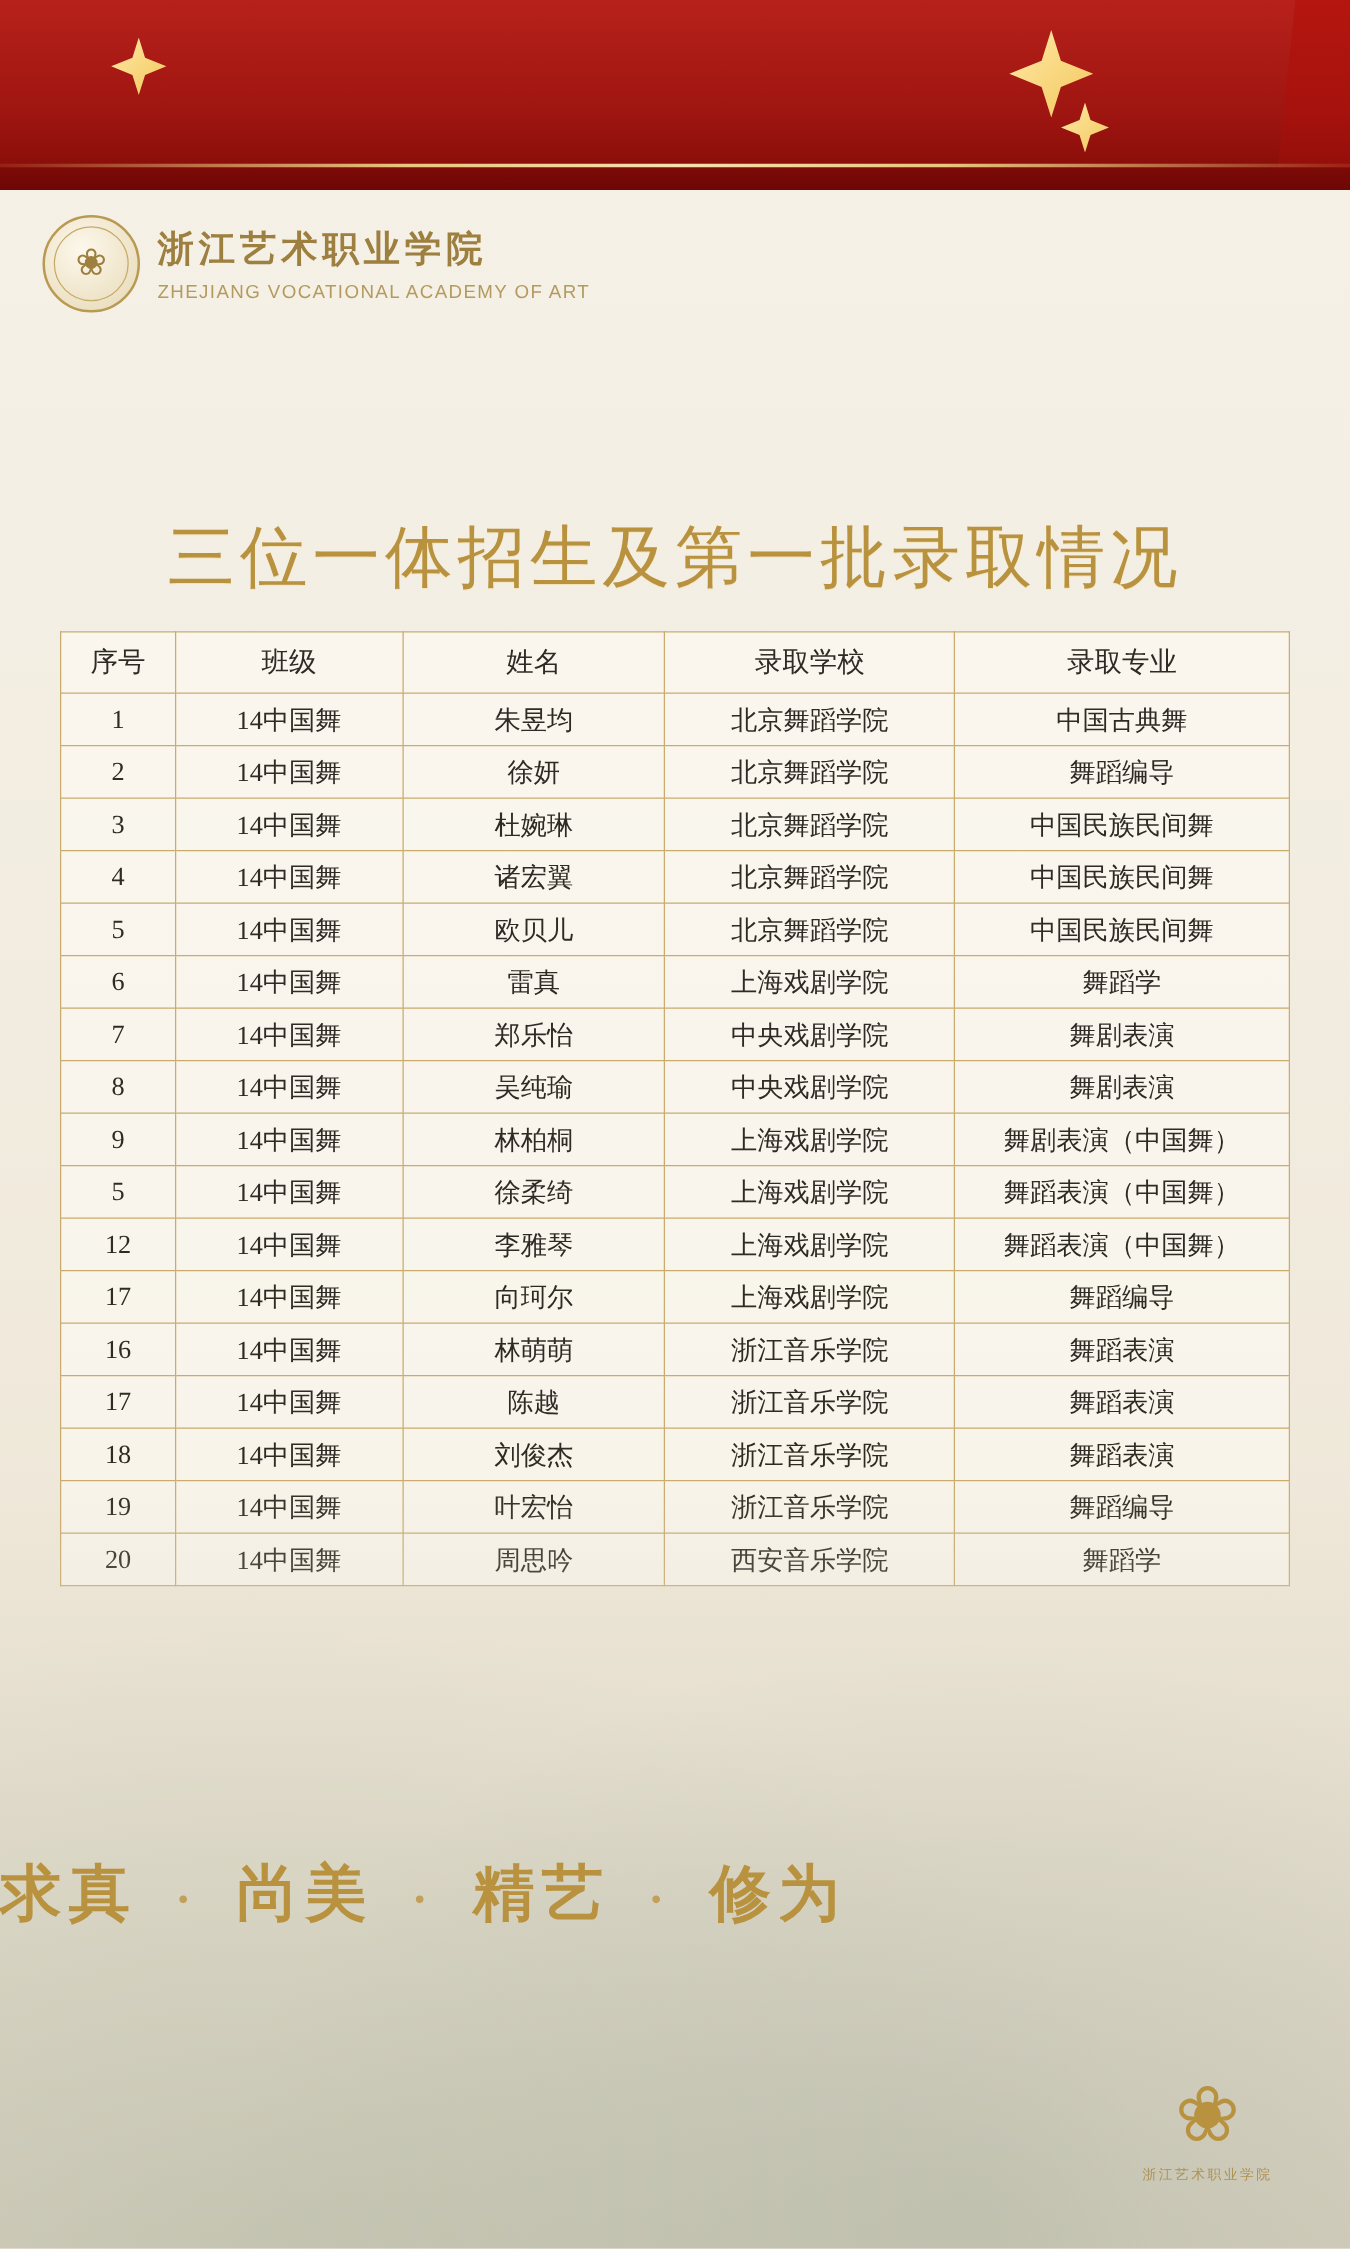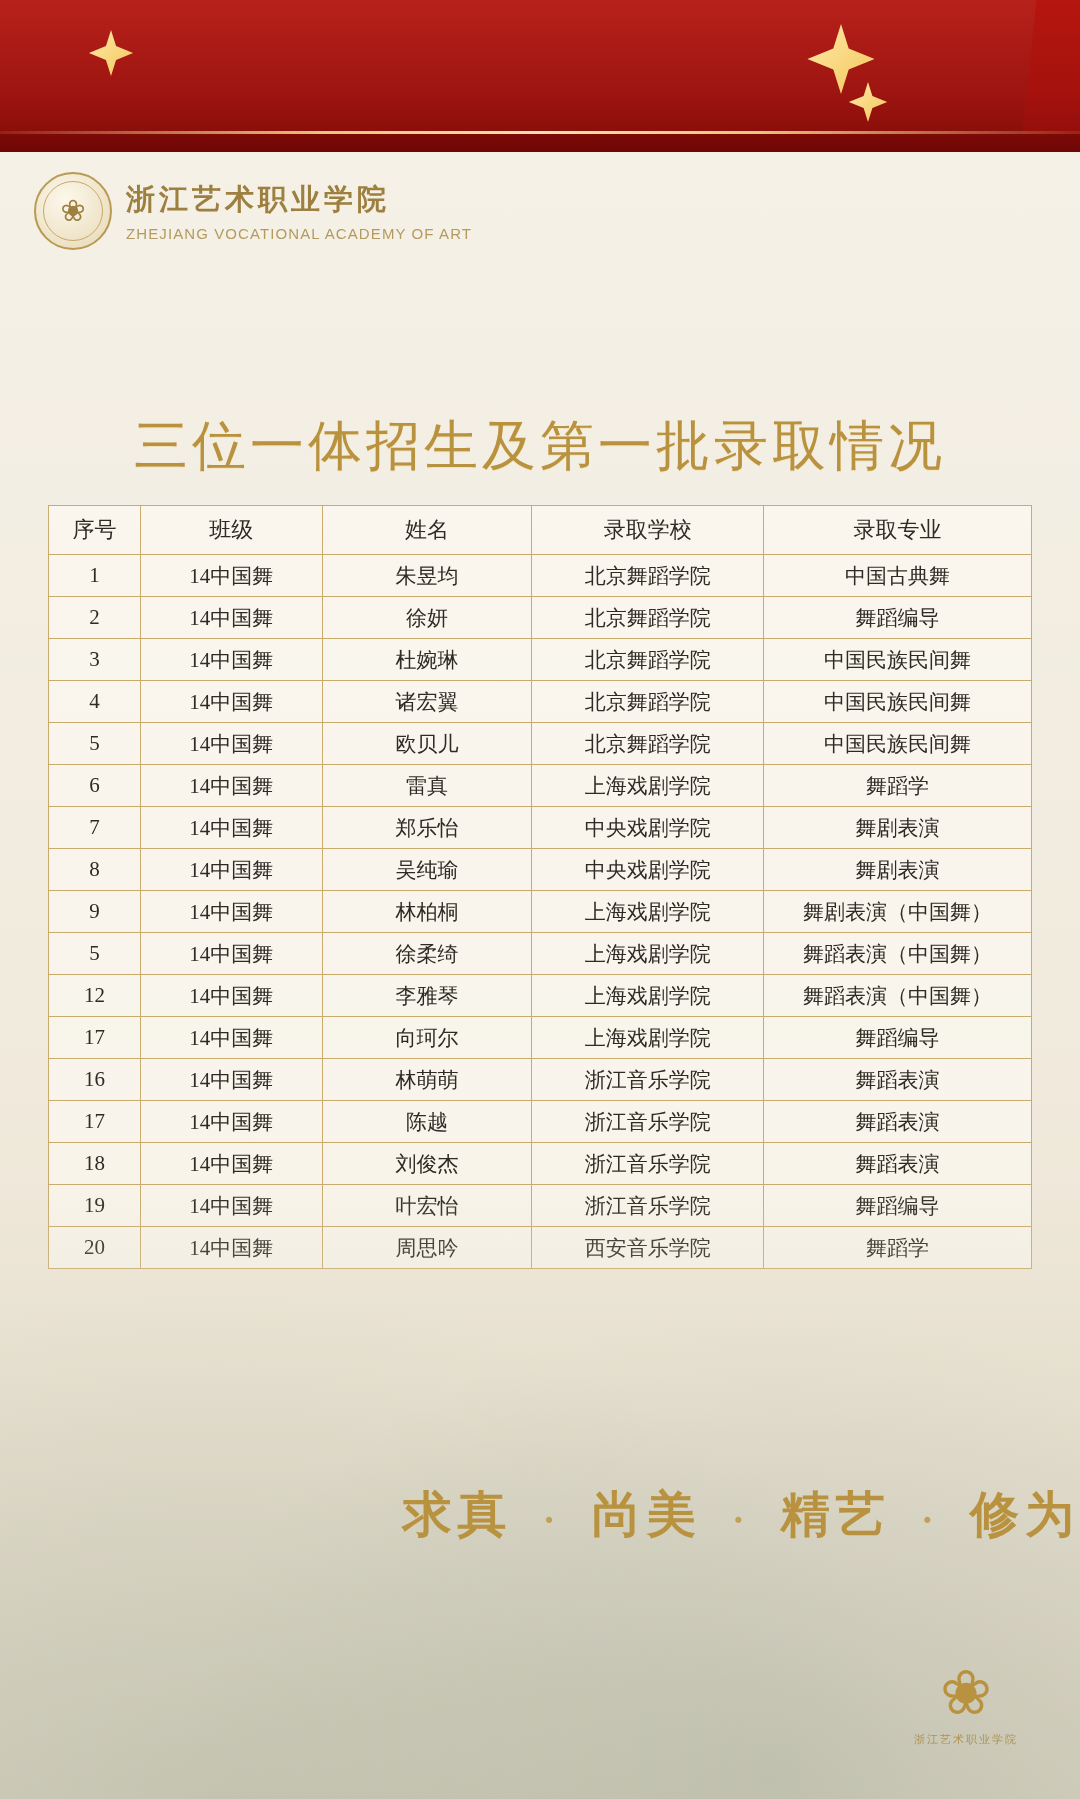--- a/index.html
+++ b/index.html
@@ -178,21 +178,21 @@
       linear-gradient(180deg, rgba(233,226,210,0) 0%, rgba(222,216,199,0.75) 55%, rgba(214,208,190,0.9) 100%);
     pointer-events: none;
   }
 
   
   .motto {
     position: absolute;
     left: 0;
     top: 1482px;
     width: 1080px;
-    text-align: right;
+    text-align: left;
     font-size: 49px;
     font-weight: bold;
     letter-spacing: 6px;
     color: #b8923f;
   }
   .motto .dot {
     color: #c2a05a;
     padding: 0 12px;
     font-size: 38px;
     vertical-align: middle;

